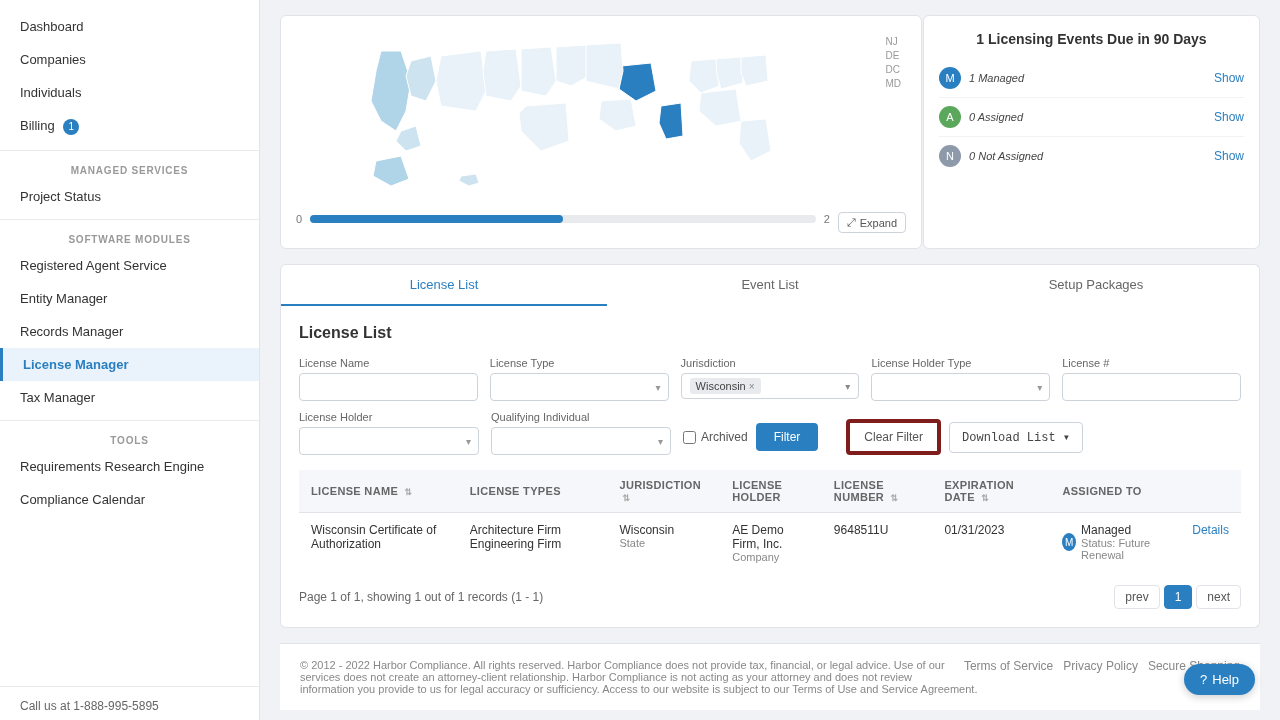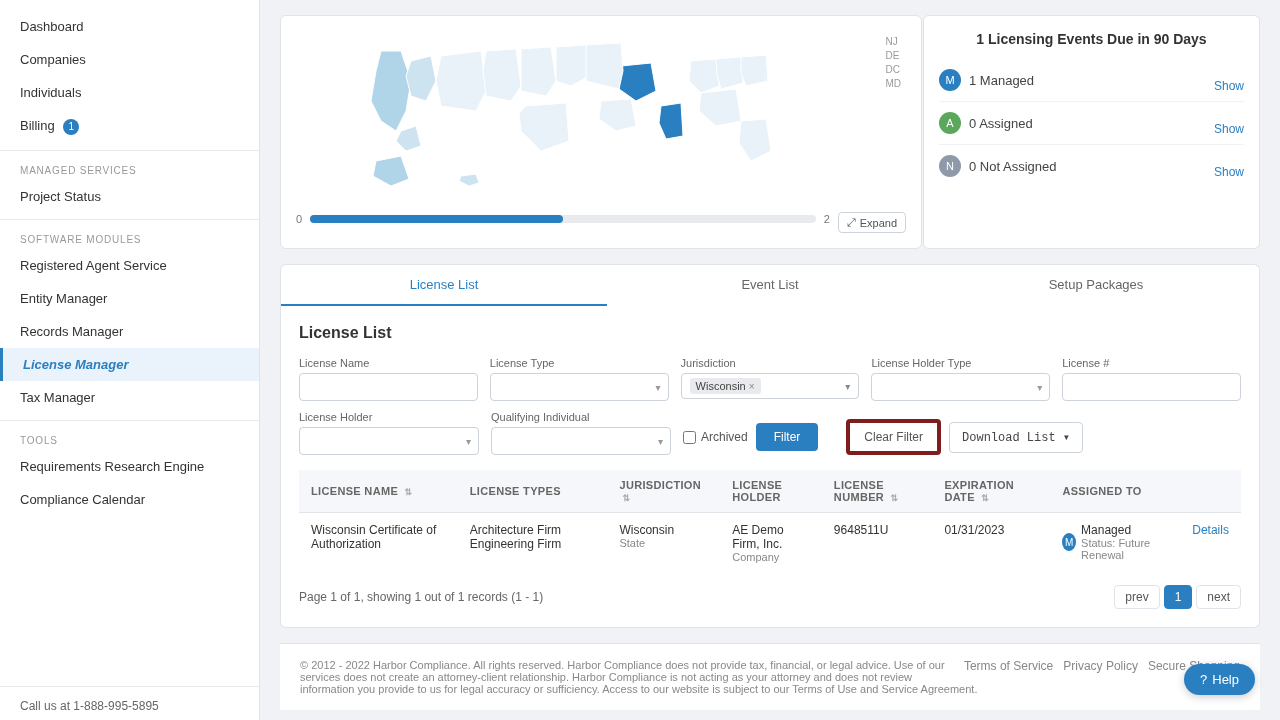--- a/index.html
+++ b/index.html
@@ -3,44 +3,44 @@
   <meta charset="utf-8">
   <style>
     * { box-sizing: border-box; margin: 0; padding: 0; }
     body { font-family: 'Segoe UI', Arial, sans-serif; background: #1e3a5f; font-size: 13px; }
     
     .app-container { display: flex; width: 1280px; min-height: 720px; background: #f0f2f5; }
     
     
     .sidebar { width: 260px; min-width: 260px; background: #fff; border-right: 1px solid #e0e4e8; display: flex; flex-direction: column; padding-top: 10px; }
     .sidebar-nav-item { padding: 9px 20px; color: #333; cursor: pointer; font-size: 13px; }
-    .sidebar-nav-item.active { color: #2a7fc1; font-weight: 600; background: #eaf3fb; border-left: 3px solid #2a7fc1; font-style: italic; }
+    .sidebar-nav-item.active { color: #2a7fc1; font-weight: 600; background: #eaf3fb; border-left: 3px solid #2a7fc1; }
     .sidebar-divider { border: none; border-top: 1px solid #e8eaed; margin: 6px 0; }
-    .sidebar-section-label { padding: 8px 20px 4px; font-size: 10px; font-weight: 400; color: #999; letter-spacing: 0.08em; text-transform: uppercase; }
+    .sidebar-section-label { padding: 8px 20px 4px; font-size: 10px; font-weight: 700; color: #999; letter-spacing: 0.08em; text-transform: uppercase; text-align: center; }
     .billing-badge { display: inline-block; background: #2a7fc1; color: #fff; border-radius: 50%; width: 16px; height: 16px; font-size: 10px; text-align: center; line-height: 16px; margin-left: 5px; }
     .sidebar-bottom { margin-top: auto; padding: 12px 20px; font-size: 12px; color: #666; border-top: 1px solid #e8eaed; }
     
     
     .main-content { flex: 1; overflow-y: auto; background: #f0f2f5; padding: 15px 20px; }
     
     
     .top-row { display: flex; gap: 1px; margin-bottom: 15px; }
     
     .map-card { flex: 2; background: #fff; border-radius: 6px; border: 1px solid #e0e4e8; padding: 15px; }
     .events-card { flex: 1; background: #fff; border-radius: 6px; border: 1px solid #e0e4e8; padding: 15px; }
     
     .events-title { font-size: 14px; font-weight: 600; color: #333; margin-bottom: 12px; text-align: center; }
     .event-row { display: flex; align-items: center; justify-content: space-between; padding: 8px 0; border-bottom: 1px solid #f0f2f5; }
     .event-row:last-child { border-bottom: none; }
     .event-icon { width: 22px; height: 22px; border-radius: 50%; display: inline-flex; align-items: center; justify-content: center; font-size: 11px; color: #fff; margin-right: 8px; }
     .event-icon.managed { background: #2a7fc1; }
     .event-icon.assigned { background: #5ba85c; }
     .event-icon.not-assigned { background: #8e9aaa; }
-    .event-label { color: #444; font-size: 13px; }
-    .event-show { color: #2a7fc1; font-size: 12px; cursor: pointer; text-decoration: none; margin-top: 12px; }
+    .event-label { color: #444; font-size: 11px; font-style: italic; }
+    .event-show { color: #2a7fc1; font-size: 12px; cursor: pointer; text-decoration: none; }
     
     
     .map-area { position: relative; }
     .map-legend { position: absolute; right: 5px; top: 5px; font-size: 10px; color: #999; display: flex; flex-direction: column; gap: 3px; }
     .progress-row { display: flex; align-items: center; gap: 8px; margin-top: 10px; font-size: 11px; color: #777; }
     .progress-bar-outer { flex: 1; height: 8px; background: #e8eaed; border-radius: 4px; }
     .progress-bar-inner { height: 100%; background: #2a7fc1; border-radius: 4px; width: 50%; }
     
     
     .tabs-bar { display: flex; background: #fff; border-radius: 6px 6px 0 0; border: 1px solid #e0e4e8; border-bottom: none; overflow: hidden; }

